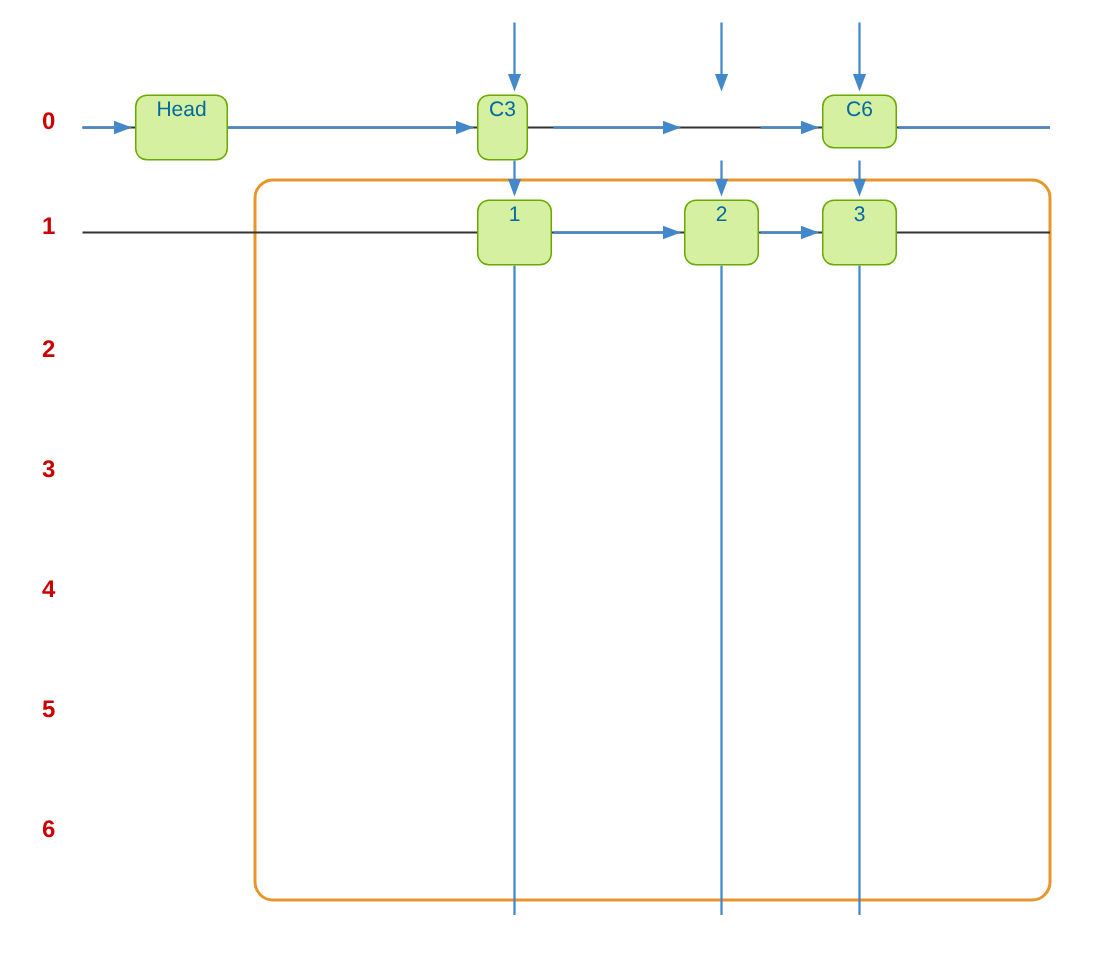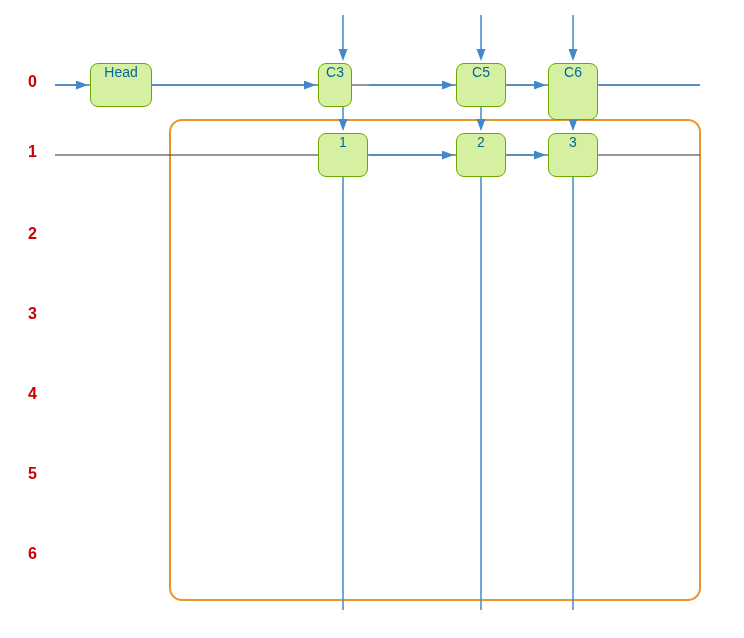--- a/index.html
+++ b/index.html
@@ -109,25 +109,22 @@
   </svg>
 
   <div class="node" style="left:90px; top:63px; width:62px; height:44px;">
     <span>Head</span>
   </div>
 
   <div class="node" style="left:318px; top:63px; width:34px; height:44px;">
     <span>C3</span>
   </div>
 
-  <div class="node" style="left:456px; top:63px; width:50px; height:44px;">
-    <span>C5</span>
-  </div>
 
-  <div class="node" style="left:548px; top:63px; width:50px; height:57px;">
+  <div class="node" style="left:548px; top:63px; width:50px; height:36px;">
     <span>C6</span>
   </div>
 
   <div class="node" style="left:318px; top:133px; width:50px; height:44px;">
     <span>1</span>
   </div>
 
   <div class="node" style="left:456px; top:133px; width:50px; height:44px;">
     <span>2</span>
   </div>

